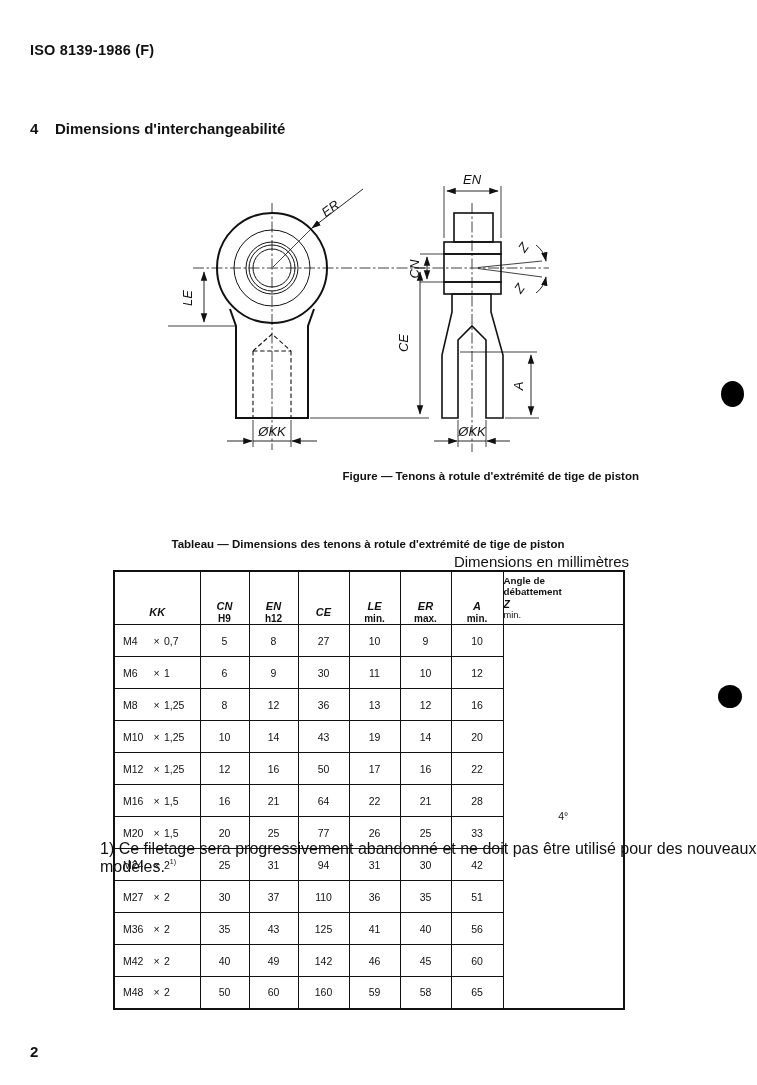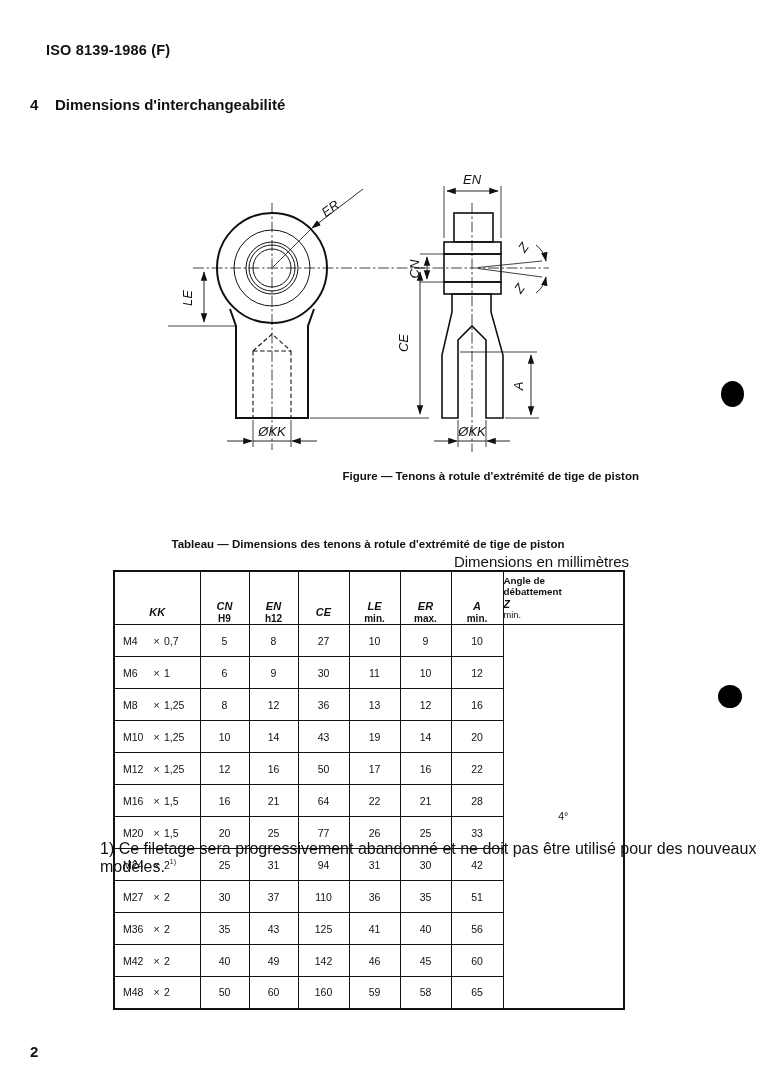--- a/index.html
+++ b/index.html
@@ -2,22 +2,22 @@
 <html><head>
 <meta charset="utf-8">
 <style>
   html,body{margin:0;padding:0;}
   body{
     width:757px;height:1085px;position:relative;overflow:hidden;
     background:#ffffff;color:#111;
     font-family:"Liberation Sans",sans-serif;
   }
   .abs{position:absolute;}
-  .std-ref{left:46px;top:42px;font-size:14.5px;font-weight:bold;letter-spacing:.2px;}
-  .section-heading{left:30px;top:96px;font-size:15px;font-weight:bold;}
+  .std-ref{left:30px;top:42px;font-size:14.5px;font-weight:bold;letter-spacing:.2px;}
+  .section-heading{left:30px;top:120px;font-size:15px;font-weight:bold;}
   .section-heading .num{display:inline-block;width:25px;}
   .fig-caption{left:129px;top:470px;width:510px;text-align:right;font-size:11.5px;font-weight:bold;}
   .tbl-title{left:113px;top:538px;width:510px;text-align:center;font-size:11.5px;font-weight:bold;}
   .units-note{left:113px;top:553px;width:516px;text-align:right;font-size:15px;}
   table.dims{
     position:absolute;left:113px;top:570px;width:510px;
     border-collapse:collapse;table-layout:fixed;border:2px solid #111;
   }
   table.dims th,table.dims td{border:1px solid #111;padding:0;}
   table.dims thead tr{height:52px;}

